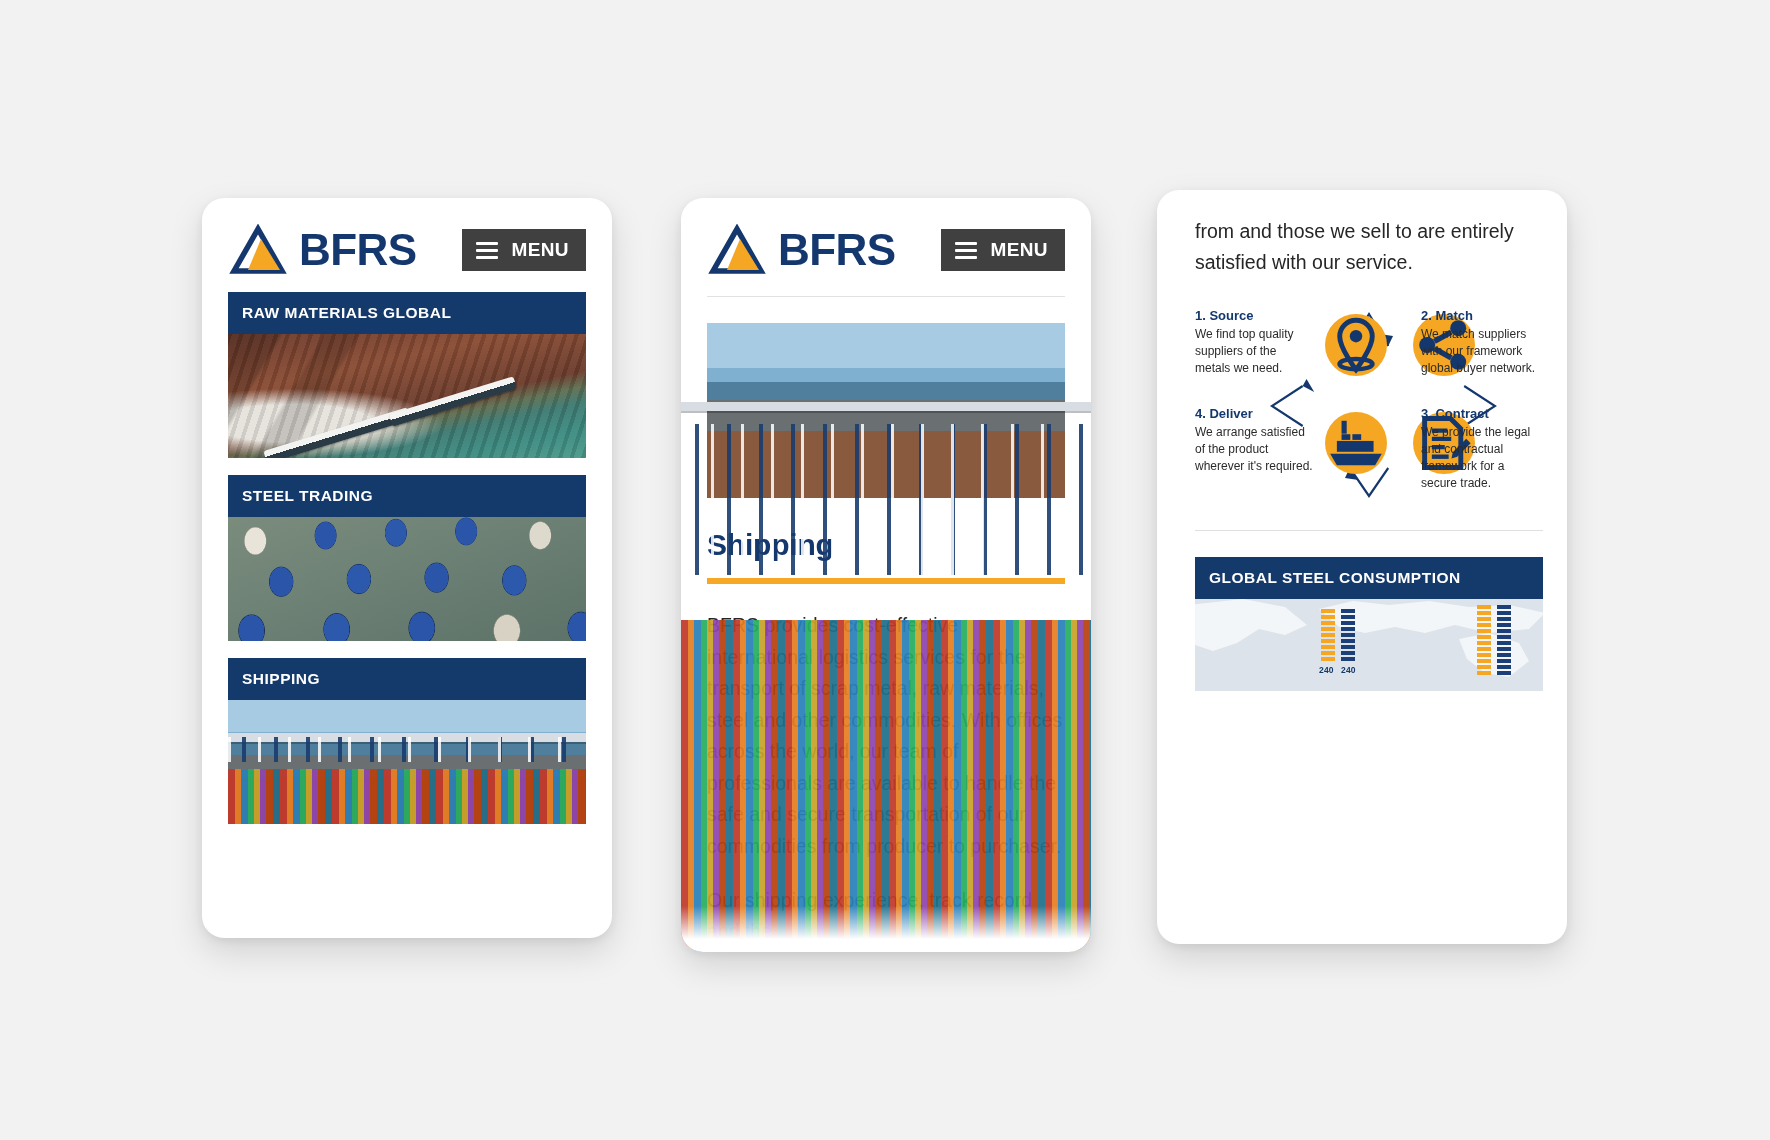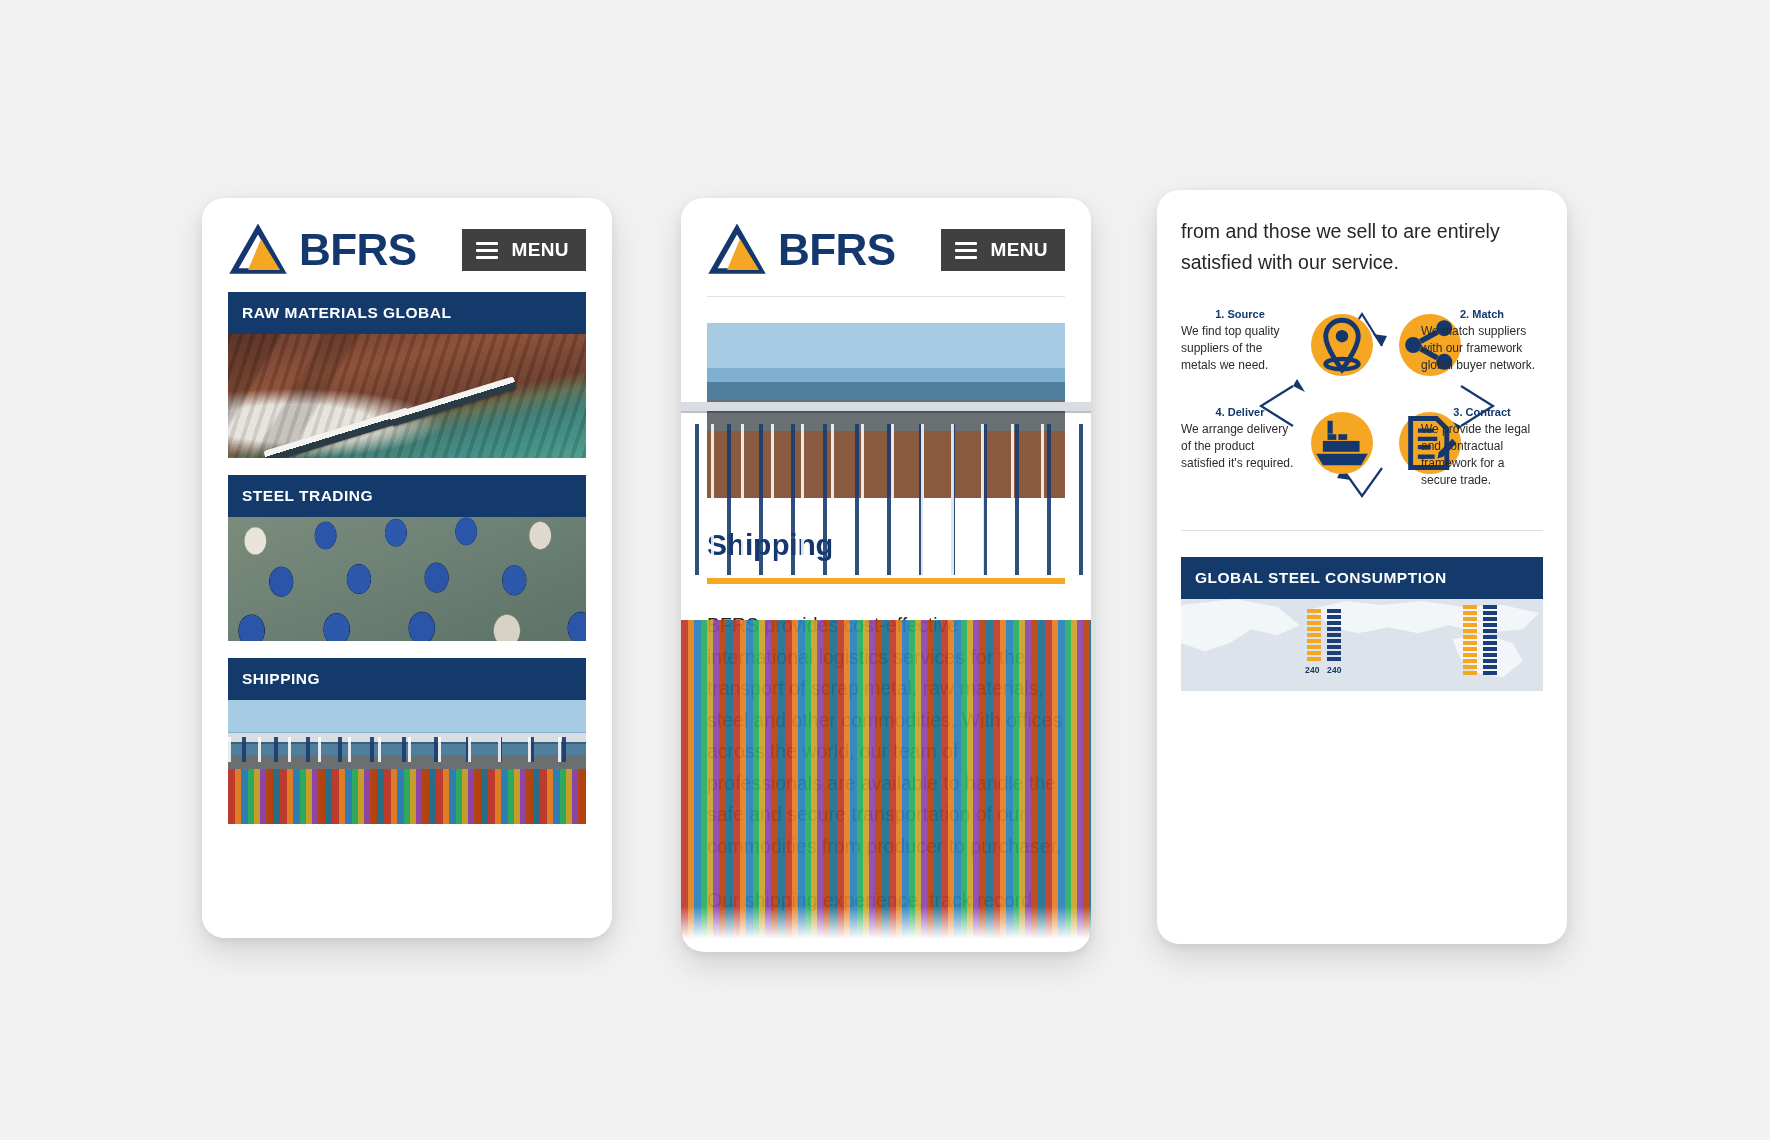--- a/index.html
+++ b/index.html
@@ -18,21 +18,21 @@
   
   .panel {
     position: absolute;
     background: #ffffff;
     border-radius: 22px;
     overflow: hidden;
     box-shadow: 0 14px 34px rgba(0,0,0,0.13), 0 3px 10px rgba(0,0,0,0.07);
   }
   #panel-1 { left: 202px; top: 198px; width: 410px; height: 740px; }
   #panel-2 { left: 681px; top: 198px; width: 410px; height: 754px; }
-  #panel-3 { left: 1157px; top: 190px; width: 410px; height: 754px; }
+  #panel-3 { left: 1157px; top: 190px; width: 410px; height: 754px; padding-left: 14px; }
 
   
   .site-header {
     display: flex; align-items: center; justify-content: space-between;
     padding: 26px 26px 16px 26px;
   }
   .brand { display: flex; align-items: center; gap: 9px; }
   .logo-mark { width: 62px; height: 52px; flex: none; }
   .brand-text {
     font-size: 44px; font-weight: 700; letter-spacing: -0.6px;
@@ -151,21 +151,21 @@
   
   .p3 { padding: 26px 24px 0 24px; }
   .p3-intro { color:#262626; font-size:19.5px; line-height:1.6; }
 
   .cycle { position: relative; height: 200px; margin: 22px 0 10px 0; }
   .cycle svg { position:absolute; inset:0; width:100%; height:100%; }
   .step-text { position: absolute; width: 118px; }
   .step-text.left  { text-align: left; }
   .step-text.right { text-align: left; }
   .step-num {
-    color:#14386e; font-size:11px; font-weight:700; display:block; margin-bottom:3px;text-align:center;
+    color:#14386e; font-size:13px; font-weight:700; display:block; margin-bottom:3px;
   }
   .step-desc { color:#2b2b2b; font-size:12px; line-height:1.42; display:block; }
   .st1 { left: 0px;   top: 8px; }
   .st2 { right: 0px;  top: 8px;  width: 122px; }
   .st3 { right: 0px;  top: 106px; width: 122px; }
   .st4 { left: 0px;   top: 106px; }
   .circle {
     position:absolute; width:62px; height:62px; border-radius:50%;
     background:#f5a623; display:flex; align-items:center; justify-content:center;
   }
@@ -355,21 +355,21 @@
         <div class="step-text right st2">
           <span class="step-num">2. Match</span>
           <span class="step-desc">We match suppliers with our framework global buyer network.</span>
         </div>
         <div class="step-text right st3">
           <span class="step-num">3. Contract</span>
           <span class="step-desc">We provide the legal and contractual framework for a secure trade.</span>
         </div>
         <div class="step-text left st4">
           <span class="step-num">4. Deliver</span>
-          <span class="step-desc">We arrange delivery of the product satisfied it's required.</span>
+          <span class="step-desc">We arrange satisfied of the product wherever it's required.</span>
         </div>
       </div>
 
 
       <div class="p3-rule"></div>
 
 
       <div class="block">
         <div class="block-title">GLOBAL STEEL CONSUMPTION</div>
         <div class="consumption">

